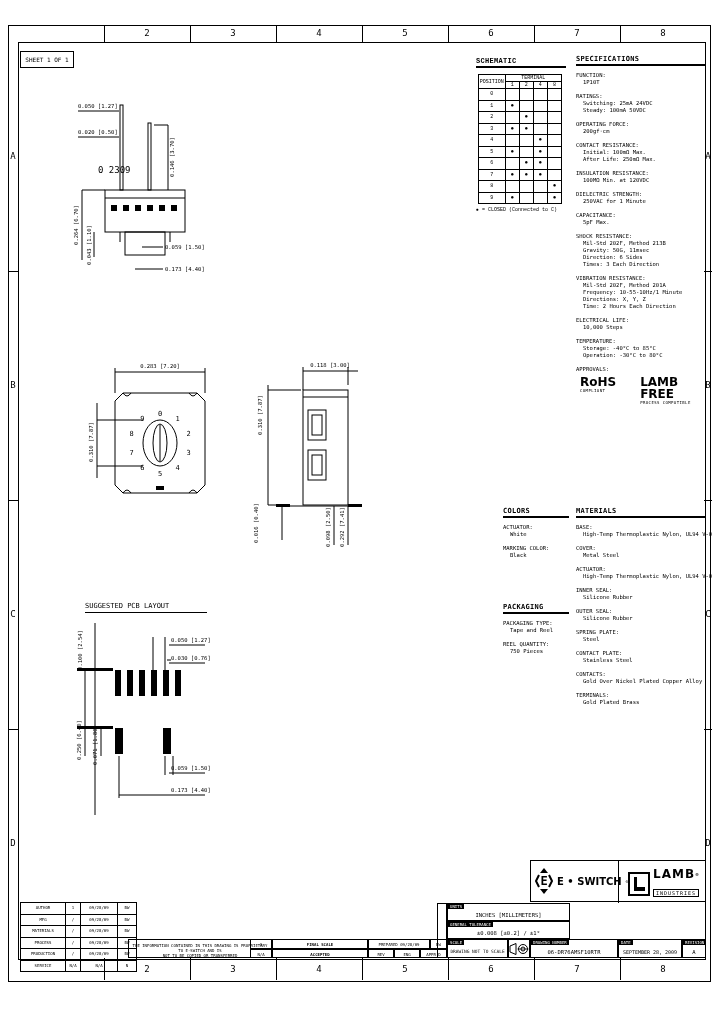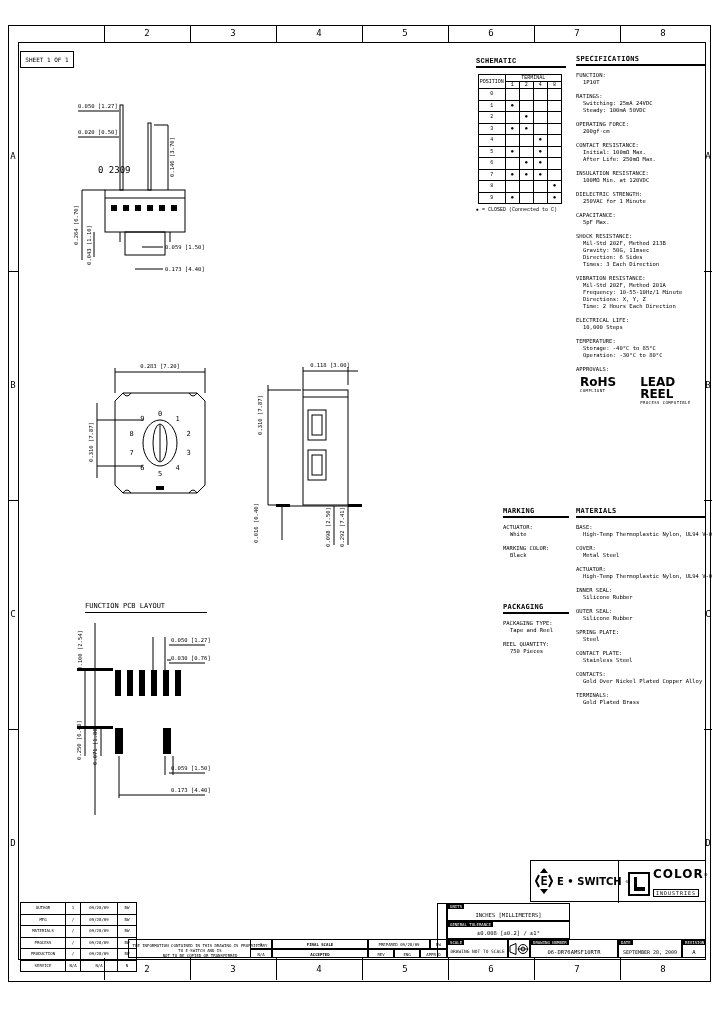--- a/index.html
+++ b/index.html
@@ -202,21 +202,21 @@
       <rect x="100" y="149" width="14" height="3"></rect>
     </g>
     <text x="82" y="12" font-size="5.5" text-anchor="middle">0.118 [3.00]</text>
     <text x="14" y="60" font-size="5.5" transform="rotate(-90 14 60)" text-anchor="middle">0.310 [7.87]</text>
     <text x="10" y="168" font-size="5.5" transform="rotate(-90 10 168)" text-anchor="middle">0.016 [0.40]</text>
     <text x="82" y="172" font-size="5.5" transform="rotate(-90 82 172)" text-anchor="middle">0.098 [2.50]</text>
     <text x="96" y="172" font-size="5.5" transform="rotate(-90 96 172)" text-anchor="middle">0.292 [7.41]</text>
   </svg>
 
   <div class="abs" style="left:85px;top:602px;width:122px;font-size:7px;border-bottom:1px solid #000;padding-bottom:2px;">
-    <span>FUNCTION PCB LAYOUT</span>
+    <span>SUGGESTED PCB LAYOUT</span>
   </div>
   <svg class="abs" style="left:75px;top:615px;" width="160" height="210" viewBox="0 0 160 210">
     <g stroke="#000" stroke-width="1" fill="none">
       <line x1="20" y1="8" x2="20" y2="200"></line>
 
       <line x1="78" y1="22" x2="78" y2="55"></line>
       <line x1="90" y1="22" x2="90" y2="55"></line>
       <line x1="92" y1="45" x2="96" y2="45"></line>
       <line x1="94" y1="30" x2="130" y2="30"></line>
       <line x1="94" y1="48" x2="130" y2="48"></line>
@@ -401,29 +401,29 @@
         </div>
       </div>
     <div class="sec">
       <div class="sec-label">APPROVALS:</div>
       <div class="approv">
         <div>
           <div class="big">RoHS</div>
           <div class="small">COMPLIANT</div>
         </div>
         <div>
-          <div class="big">LEAD REEL</div>
+          <div class="big">LAMB FREE</div>
           <div class="small">PROCESS COMPATIBLE</div>
         </div>
       </div>
     </div>
   </div>
 
   <div class="abs" style="left:503px;top:507px;width:66px;">
-    <div class="sec-title">MARKING</div>
+    <div class="sec-title">COLORS</div>
     <div>
         <div class="sec">
           <div class="sec-label">ACTUATOR:</div>
           <div class="sec-line">White</div>
         </div>
         <div class="sec">
           <div class="sec-label">MARKING COLOR:</div>
           <div class="sec-line">Black</div>
         </div>
       </div>
@@ -499,21 +499,21 @@
       <span style="font-size:4px;vertical-align:top;">®</span>
     </div>
     <div class="abs" style="left:97px;top:8px;display:flex;align-items:center;gap:3px;">
       <svg width="22" height="24" viewBox="0 0 22 24">
         <rect x="1" y="1" width="20" height="22" fill="none" stroke="#000" stroke-width="2"></rect>
         <rect x="6" y="5" width="11" height="14" fill="#000"></rect>
         <rect x="9" y="5" width="8" height="10" fill="#fff"></rect>
       </svg>
       <span style="display:inline-block;">
         <span style="font-size:12px;font-weight:bold;font-family:'DejaVu Sans','Liberation Sans',sans-serif;letter-spacing:1px;display:block;line-height:11px;">
-          <span>COLOR</span><span style="font-size:4px;vertical-align:top;">®</span>
+          <span>LAMB</span><span style="font-size:4px;vertical-align:top;">®</span>
         </span>
         <span style="font-size:5px;border:1px solid #000;padding:0 2px;display:inline-block;letter-spacing:1px;">INDUSTRIES</span>
       </span>
     </div>
   </div>
 
   <table class="signoff abs" style="left:20px;top:902px;">
     <tbody id="signoff-body">
         <tr>
           <td style="width: 42px;">AUTHOR</td>

